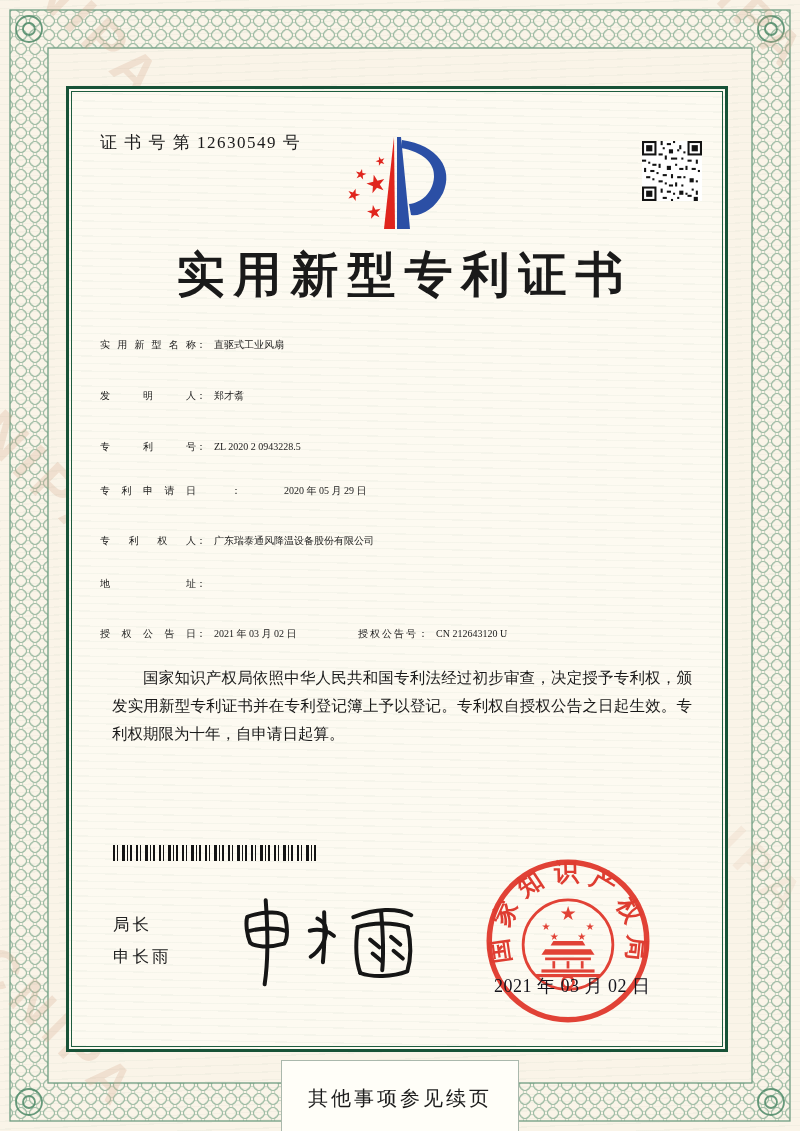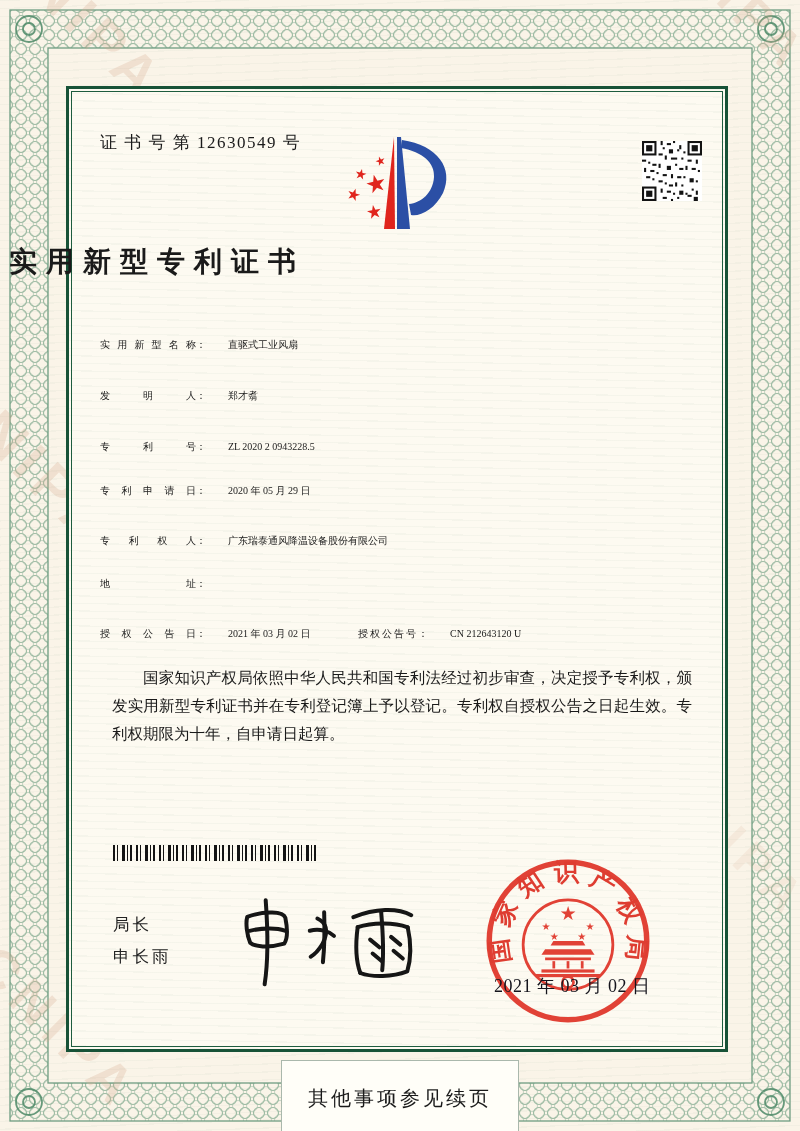--- a/index.html
+++ b/index.html
@@ -35,30 +35,30 @@
       #fdfaf1;
     z-index:2;box-sizing:border-box;
   }
   .cert-frame::after{
     content:"";position:absolute;inset:2px;border:1px solid #1d5c3e;
   }
   .content{position:absolute;left:0;top:0;width:800px;height:863px;z-index:3;}
 
   .cert-no{position:absolute;left:100px;top:131px;font-size:17px;letter-spacing:1.5px;}
   .title{
-    position:absolute;left:0;right:0;top:243px;
-    font-size:28px;font-weight:700;letter-spacing:9px;text-indent:9px;
+    position:absolute;left:0;right:0;top:243px;text-align:center;
+    font-size:48px;font-weight:700;letter-spacing:9px;text-indent:9px;
   }
   .logo{position:absolute;left:330px;top:127px;}
   .qr{position:absolute;left:642px;top:141px;}
 
   .f-row{position:absolute;left:100px;width:604px;font-size:10px;line-height:1.5;display:flex;}
   .f-label{display:inline-block;width:96px;text-align:justify;text-align-last:justify;flex:0 0 96px;}
   .f-colon{flex:0 0 auto;}
-  .f-value{margin-left:22px;flex:0 1 auto;max-width:478px;}
+  .f-value{margin-left:8px;flex:0 1 auto;max-width:478px;}
   .group2{position:absolute;left:258px;top:0;display:flex;}
   .group2 .f-label2{flex:0 0 auto;letter-spacing:2px;}
 
   .paras{position:absolute;left:100px;top:652px;width:604px;font-size:15.5px;line-height:28px;text-align:justify;}
   .paras p{margin:12px;text-indent:2em;}
 
   .barcode{
     position:absolute;left:113px;top:845px;width:205px;height:16px;
     background:repeating-linear-gradient(90deg,
       #141414 0 2px, rgba(0,0,0,0) 2px 4px,
@@ -219,21 +219,21 @@
     <div class="f-row" style="top:388px;">
       <span class="f-label">发明人</span>
         <span class="f-colon">：</span>
       <span class="f-value">郑才翥</span>
     </div>
     <div class="f-row" style="top:439px;">
       <span class="f-label">专利号</span>
         <span class="f-colon">：</span>
       <span class="f-value">ZL 2020 2 0943228.5</span>
     </div>
-    <div class="f-row" style="top:483px;">
+    <div class="f-row" style="top:483px;gap:35px;">
       <span class="f-label">专利申请日</span>
         <span class="f-colon">：</span>
       <span class="f-value">2020 年 05 月 29 日</span>
     </div>
     <div class="f-row" style="top:533px;align-items:center;">
       <span class="f-label">专利权人</span>
         <span class="f-colon">：</span>
       <span class="f-value">广东瑞泰通风降温设备股份有限公司</span>
     </div>
     <div class="f-row" style="top:576px;">

